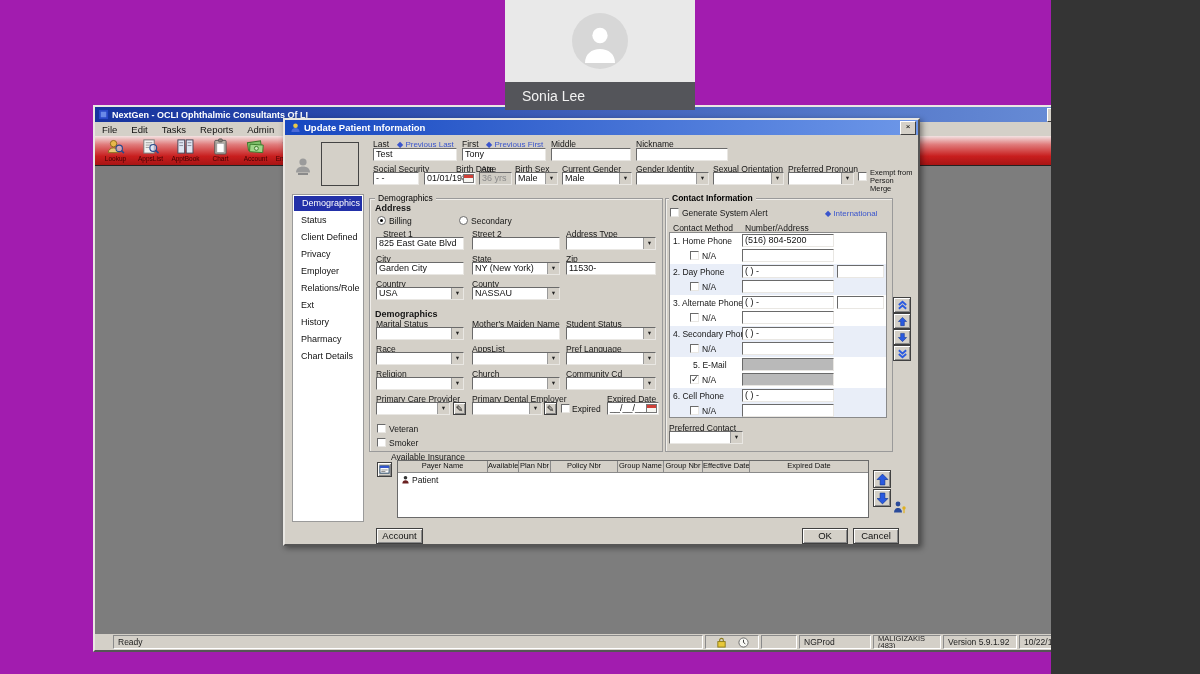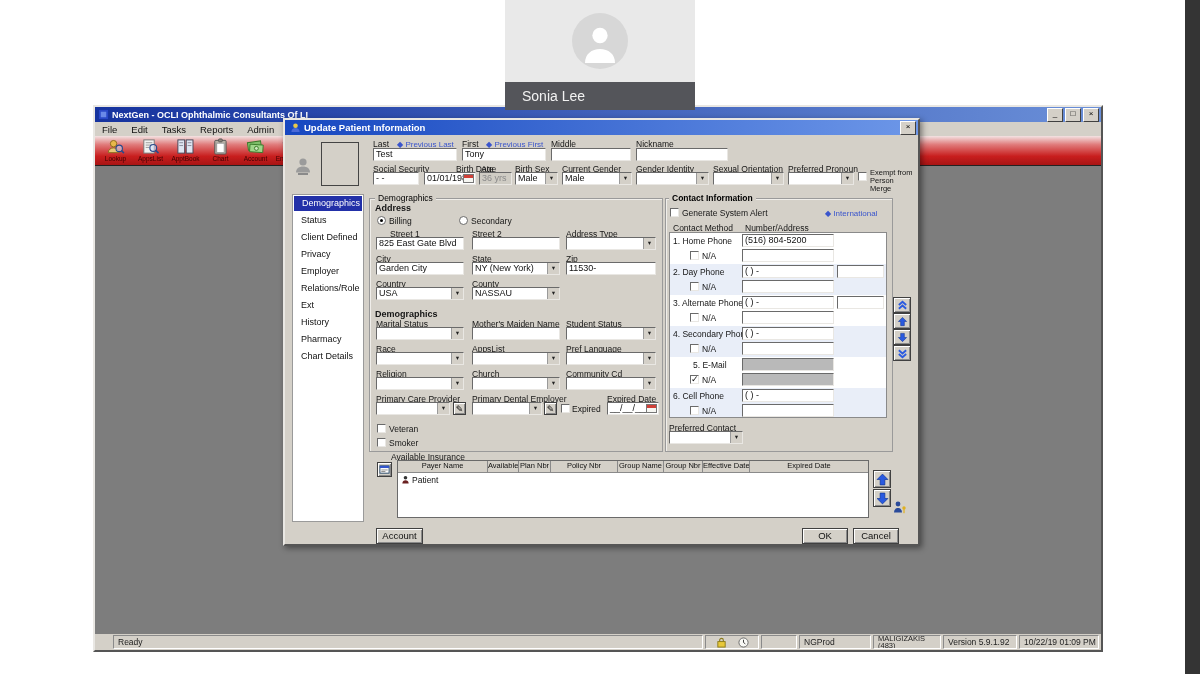--- a/index.html
+++ b/index.html
@@ -1,16 +1,16 @@
 <!DOCTYPE html>
 <html><head>
 <meta charset="utf-8">
 <style>
   html,body{margin:0;padding:0;background:#343434;font-family:"Liberation Sans",sans-serif;}
-  #screen{position:relative;width:1185px;height:674px;background:#ffffff;overflow:hidden;}
+  #screen{position:relative;width:1051px;height:674px;background:#a21caf;overflow:hidden;}
   .abs{position:absolute;}
   
   #video-tile{position:absolute;left:505px;top:0;width:190px;height:110px;background:#e9e9e9;z-index:30;}
   #avatar{position:absolute;left:67px;top:13px;width:56px;height:56px;border-radius:50%;background:#d7d7d7;overflow:hidden;}
   #avatar svg{position:absolute;left:8px;top:8px;width:40px;height:44px;}
   #name-bar{position:absolute;left:0;bottom:0;width:100%;height:28px;background:#54555a;color:#f2f2f2;font-size:14px;line-height:28px;padding-left:17px;box-sizing:border-box;}
   
   #app-window{position:absolute;left:93px;top:105px;width:1010px;height:547px;background:#d4d0c8;border:2px solid;border-color:#e9e7e3 #555 #555 #e9e7e3;box-sizing:border-box;z-index:10;}
   .win-titlebar{position:absolute;left:0;top:0;right:0;height:15px;background:linear-gradient(90deg,#16339e,#6a8fd8);display:flex;align-items:center;padding:0 2px;}
   .win-titlebar .ticon{width:11px;height:11px;margin:0 3px 0 1px;}
@@ -245,21 +245,21 @@
 
     <div class="grp" style="left:84px;top:78px;width:292px;height:252px;"></div>
     <span class="grp-legend" style="left:90px;top:74px;">Demographics</span>
 
     <span class="lbl bld" style="left:90px;top:84px;">Address</span>
     <span class="rad sel" style="left:92px;top:96px;"></span>
     <span class="lbl" style="left:104px;top:97px;">Billing</span>
     <span class="rad" style="left:174px;top:96px;"></span>
     <span class="lbl" style="left:186px;top:97px;">Secondary</span>
 
-    <span class="lbl" style="left:105px;top:110px;">Street 1</span>
+    <span class="lbl" style="left:98px;top:110px;">Street 1</span>
     <div class="inp" style="left:91px;top:117px;width:88px;">825 East Gate Blvd</div>
     <span class="lbl" style="left:187px;top:110px;">Street 2</span>
     <div class="inp" style="left:187px;top:117px;width:88px;"></div>
     <span class="lbl" style="left:281px;top:110px;">Address Type</span>
     <div class="inp dd" style="left:281px;top:117px;width:90px;"><span></span><span class="ddbtn">▼</span></div>
 
     <span class="lbl" style="left:91px;top:135px;">City</span>
     <div class="inp" style="left:91px;top:142px;width:88px;">Garden City</div>
     <span class="lbl" style="left:187px;top:135px;">State</span>
     <div class="inp dd" style="left:187px;top:142px;width:88px;"><span>NY  (New York)</span><span class="ddbtn">▼</span></div>

